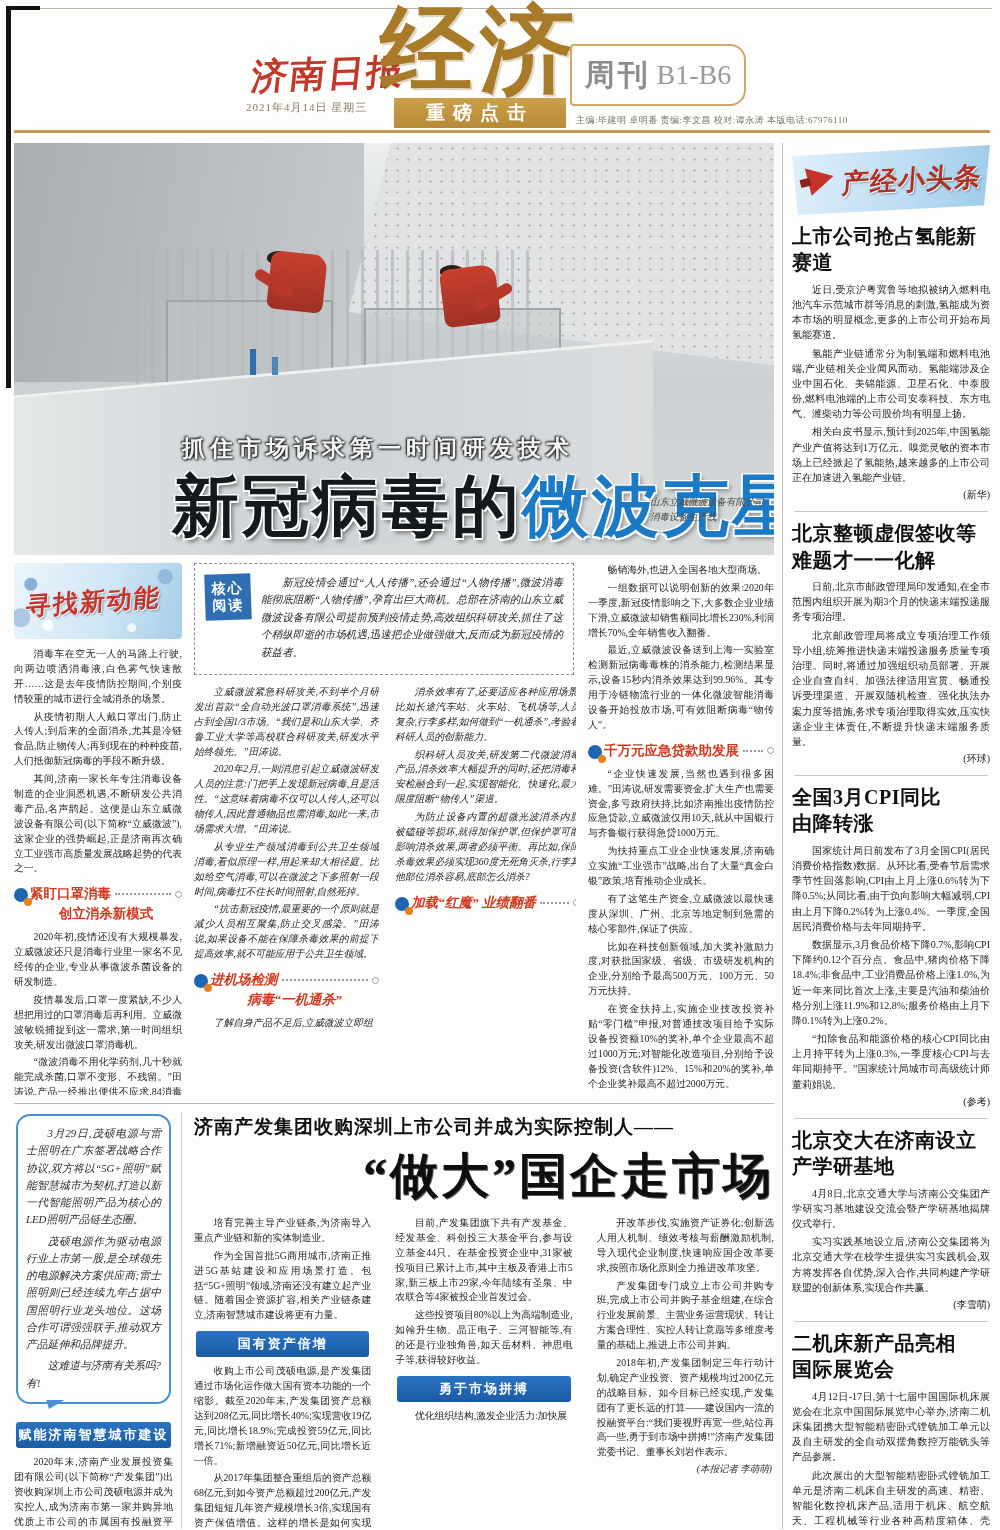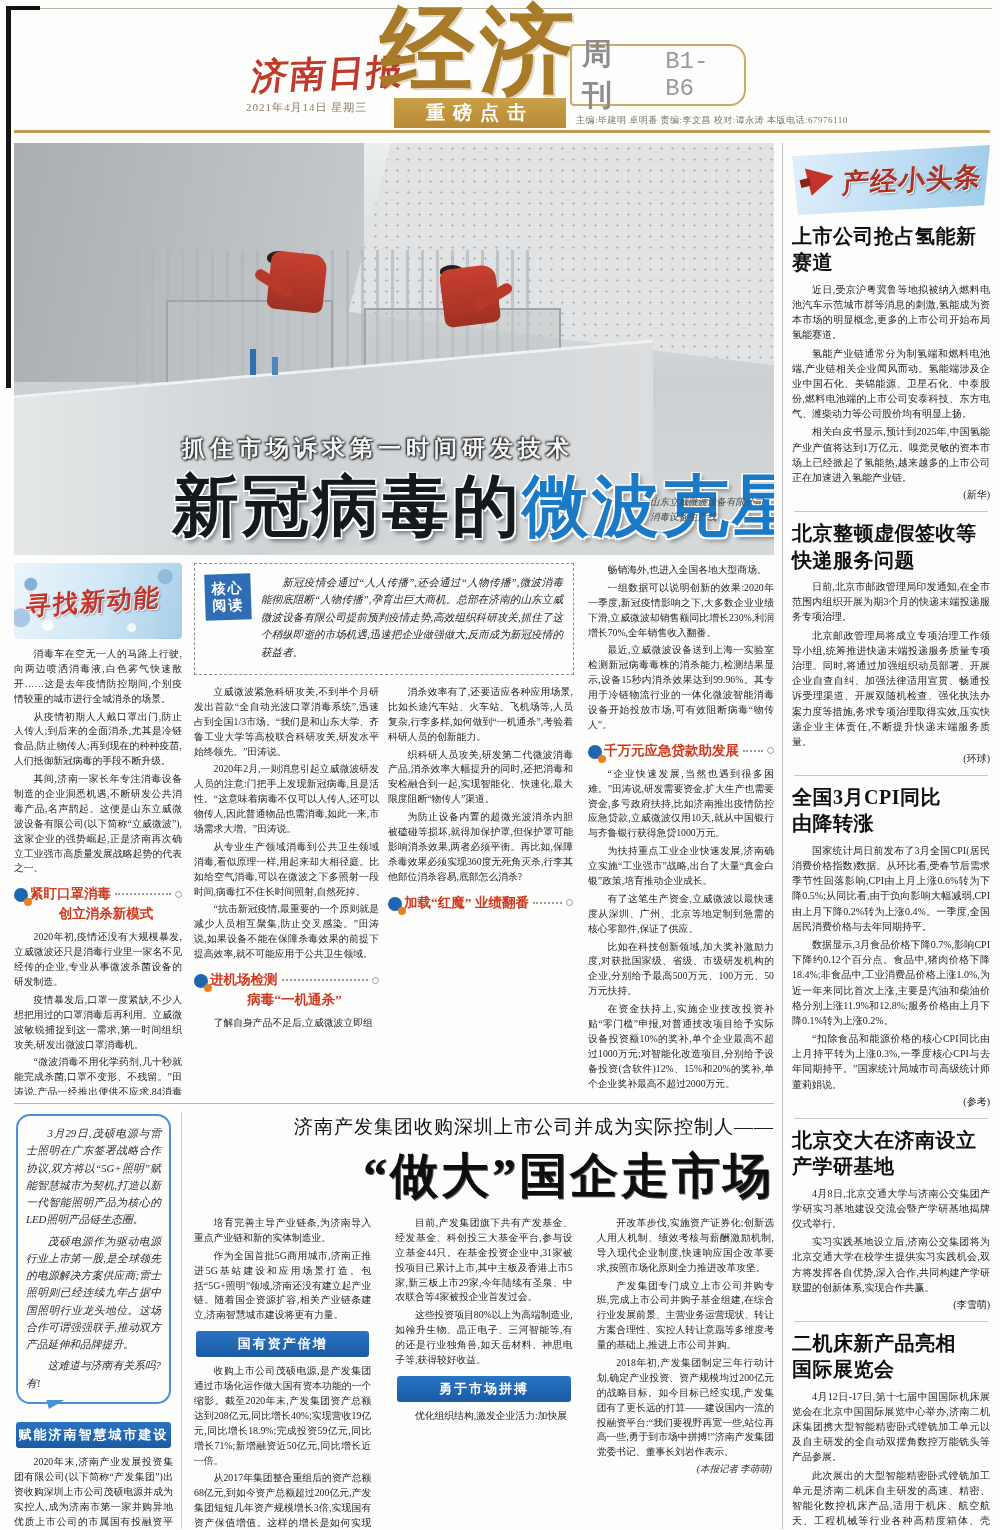--- a/index.html
+++ b/index.html
@@ -16,21 +16,21 @@
                 color:#c0392b; transform:skewX(-8deg) rotate(-2deg); letter-spacing:2px;
                 font-family:"DejaVu Serif",serif; }
   .date-line { position:absolute; left:232px; top:94px; font-size:11px; color:#8d7b62; letter-spacing:1px; }
   .section-title { position:absolute; left:366px; top:-10px; font-size:94px; font-weight:900;
                    color:#a87b28; letter-spacing:6px; line-height:1.15;
                    text-shadow:2px 2px 0 rgba(140,95,25,.25); }
   .weekly-box { position:absolute; left:556px; top:38px; width:176px; height:62px;
                 border:2.5px solid #cfa869; border-radius:4px 16px 16px 4px;
                 display:flex; align-items:center; justify-content:space-around; padding:0 10px; }
   .weekly { font-size:30px; color:#8d8d8d; letter-spacing:3px; font-weight:600; }
-  .pages  { font-size:24px; color:#9a9a9a; font-family:Liberation Mono, monospace;margin-left:20px; }
+  .pages  { font-size:28px; color:#9a9a9a; font-family:Liberation Serif, serif; }
   .hot-click { position:absolute; left:380px; top:92px; width:172px; height:30px;
                background:linear-gradient(180deg,#caa04a,#b88a35); color:#fff; font-weight:bold;
                font-size:19px; letter-spacing:8px; display:flex; align-items:center; justify-content:center;
                font-family:"Liberation Sans",sans-serif; }
   .editors { position:absolute; left:562px; top:108px; font-size:9px; color:#7a7268; letter-spacing:.5px; white-space:nowrap; }
   .gold-rule { height:3px; background:#c39a52; margin-top:2px; }
 
   
   .content { display:flex; margin-top:10px; }
   .main { width:760px; flex:0 0 760px; }
@@ -75,21 +75,21 @@
                 font-style:italic; line-height:1.6; text-align:left; }
 
   
   .para { font-size:9.8px; line-height:1.52; text-align:justify; text-indent:2em; margin:0 0 3px; color:#242424; }
   .kai-para { font-size:10.8px; line-height:1.6; text-align:justify; text-indent:2em; margin:0 0 4px;
               color:#2b2b33; font-style:italic; }
   .upper { display:flex; gap:12px; margin-top:8px; height:532px; overflow:hidden; }
   .col { overflow:hidden; }
   .col1 { width:168px; flex:0 0 168px; }
   .mid  { width:382px; flex:0 0 382px; display:flex; flex-direction:column; }
-  .mid-cols { display:flex; gap:9px; flex:1; overflow:hidden; }
+  .mid-cols { display:flex; gap:16px; flex:1; overflow:hidden;font-style:italic; }
   .col2,.col3 { width:185px; flex:0 0 185px; }
   .col4 { width:186px; flex:0 0 186px; }
 
   .series-banner { height:76px; margin-bottom:8px; position:relative; border-radius:4px; overflow:hidden;
                    background:linear-gradient(105deg,#ecf5fb 0%,#cfe6f5 55%,#a7cee8 100%); }
   .series-banner::before { content:""; position:absolute; inset:0; background-image:
       radial-gradient(circle at 10% 28%,rgba(47,110,181,.5) 0 6px,transparent 7px),
       radial-gradient(circle at 4% 72%,rgba(47,110,181,.32) 0 9px,transparent 10px),
       radial-gradient(circle at 20% 82%,rgba(255,255,255,.95) 0 5px,transparent 6px),
       radial-gradient(circle at 90% 18%,rgba(47,110,181,.28) 0 7px,transparent 8px),
@@ -122,21 +122,21 @@
             height:426px; overflow:hidden; }
   .bcol1 { width:168px; flex:0 0 168px; border-right:1px solid #cfcfcf; padding-right:8px; overflow:hidden; }
   .bubble { position:relative; border:2.5px solid #4a90d9; border-radius:14px; padding:9px 8px 6px;
             margin:2px 2px 18px 2px; }
   .bubble::after { content:""; position:absolute; left:22px; bottom:-16px; width:0; height:0;
                    border:9px solid transparent; border-top-color:#4a90d9; transform:skewX(-35deg); }
   .blue-head { background:linear-gradient(180deg,#2a74c4,#1a5ba3); color:#fff; text-align:center;
                font-weight:bold; font-size:13px; letter-spacing:2px; padding:4px 2px; border-radius:3px;
                margin:8px 2px 7px; font-family:"Liberation Sans",sans-serif; }
   .bmain { flex:1; display:flex; flex-direction:column; overflow:hidden; }
-  .kicker { text-align:right; font-size:19px; font-weight:400; letter-spacing:1px; color:#111; margin:2px 0 4px; }
+  .kicker { text-align:left; font-size:19px; font-weight:700; letter-spacing:1px; color:#111; margin:2px 0 4px; }
   .big-title { text-align:right; font-size:48px; font-weight:900; letter-spacing:3px; color:#0e0e0e;
                margin-bottom:8px; text-shadow:1px 1px 0 #555; }
   .bcols { display:flex; gap:24px; flex:1; overflow:hidden; }
   .bcols .col { flex:1; }
 
   
   .rail-banner { position:relative; height:70px; margin:2px 0 8px;
                  background:linear-gradient(100deg,#e0effb 0%,#bcdcf2 60%,#9ccbea 100%);
                  clip-path:polygon(0 16%,100% 0,97% 86%,3% 100%); display:flex; align-items:center;
                  justify-content:center; gap:8px; }
@@ -377,21 +377,21 @@
             <p class="para">氢能产业链通常分为制氢端和燃料电池端,产业链相关企业闻风而动。氢能端涉及企业中国石化、美锦能源、卫星石化、中泰股份,燃料电池端的上市公司安泰科技、东方电气、潍柴动力等公司股价均有明显上扬。</p>
             <p class="para">相关白皮书显示,预计到2025年,中国氢能产业产值将达到1万亿元。嗅觉灵敏的资本市场上已经掀起了氢能热,越来越多的上市公司正在加速进入氢能产业链。</p>
           </div>
         <div class="source">(新华)</div>
       </section>
       <div class="divider"></div>
 
       <section class="story">
         <h2>
           <div>北京整顿虚假签收等</div>
-          <div>快递服务问题</div>
+          <div>难题才一一化解</div>
         </h2>
         <div>
             <p class="para">日前,北京市邮政管理局印发通知,在全市范围内组织开展为期3个月的快递末端投递服务专项治理。</p>
             <p class="para">北京邮政管理局将成立专项治理工作领导小组,统筹推进快递末端投递服务质量专项治理。同时,将通过加强组织动员部署、开展企业自查自纠、加强法律适用宣贯、畅通投诉受理渠道、开展双随机检查、强化执法办案力度等措施,务求专项治理取得实效,压实快递企业主体责任,不断提升快递末端服务质量。</p>
           </div>
         <div class="source">(环球)</div>
       </section>
       <div class="divider"></div>
 
       <section class="story">

